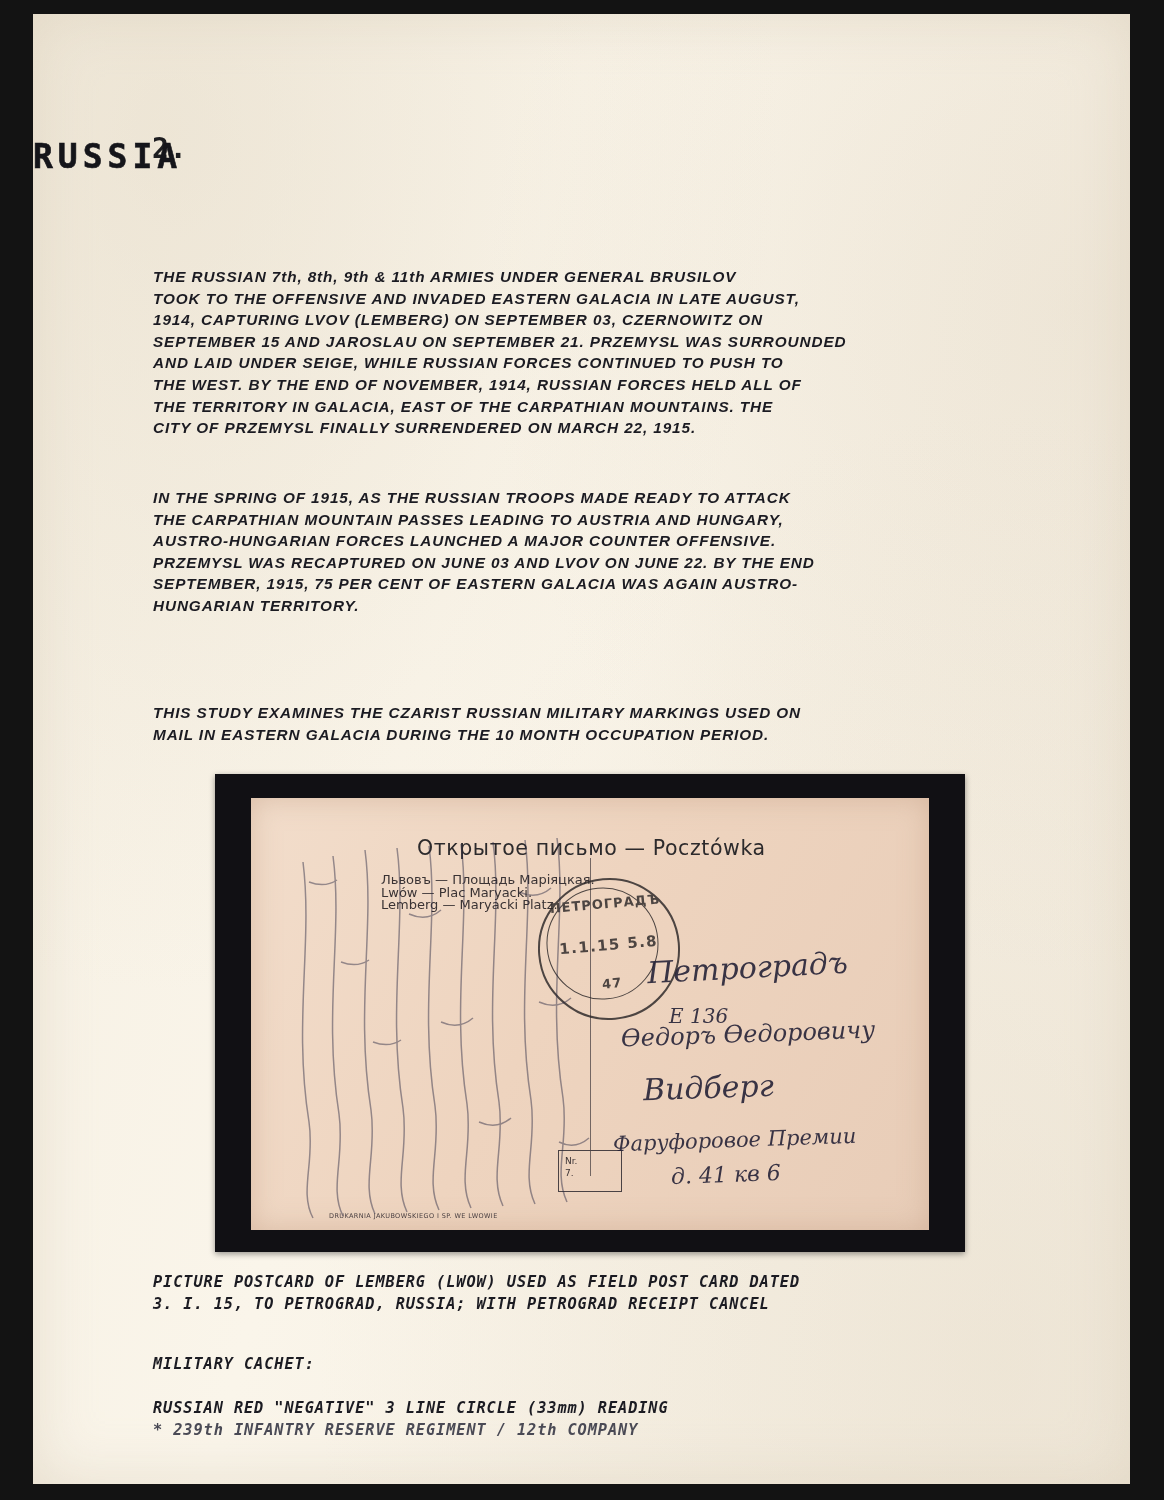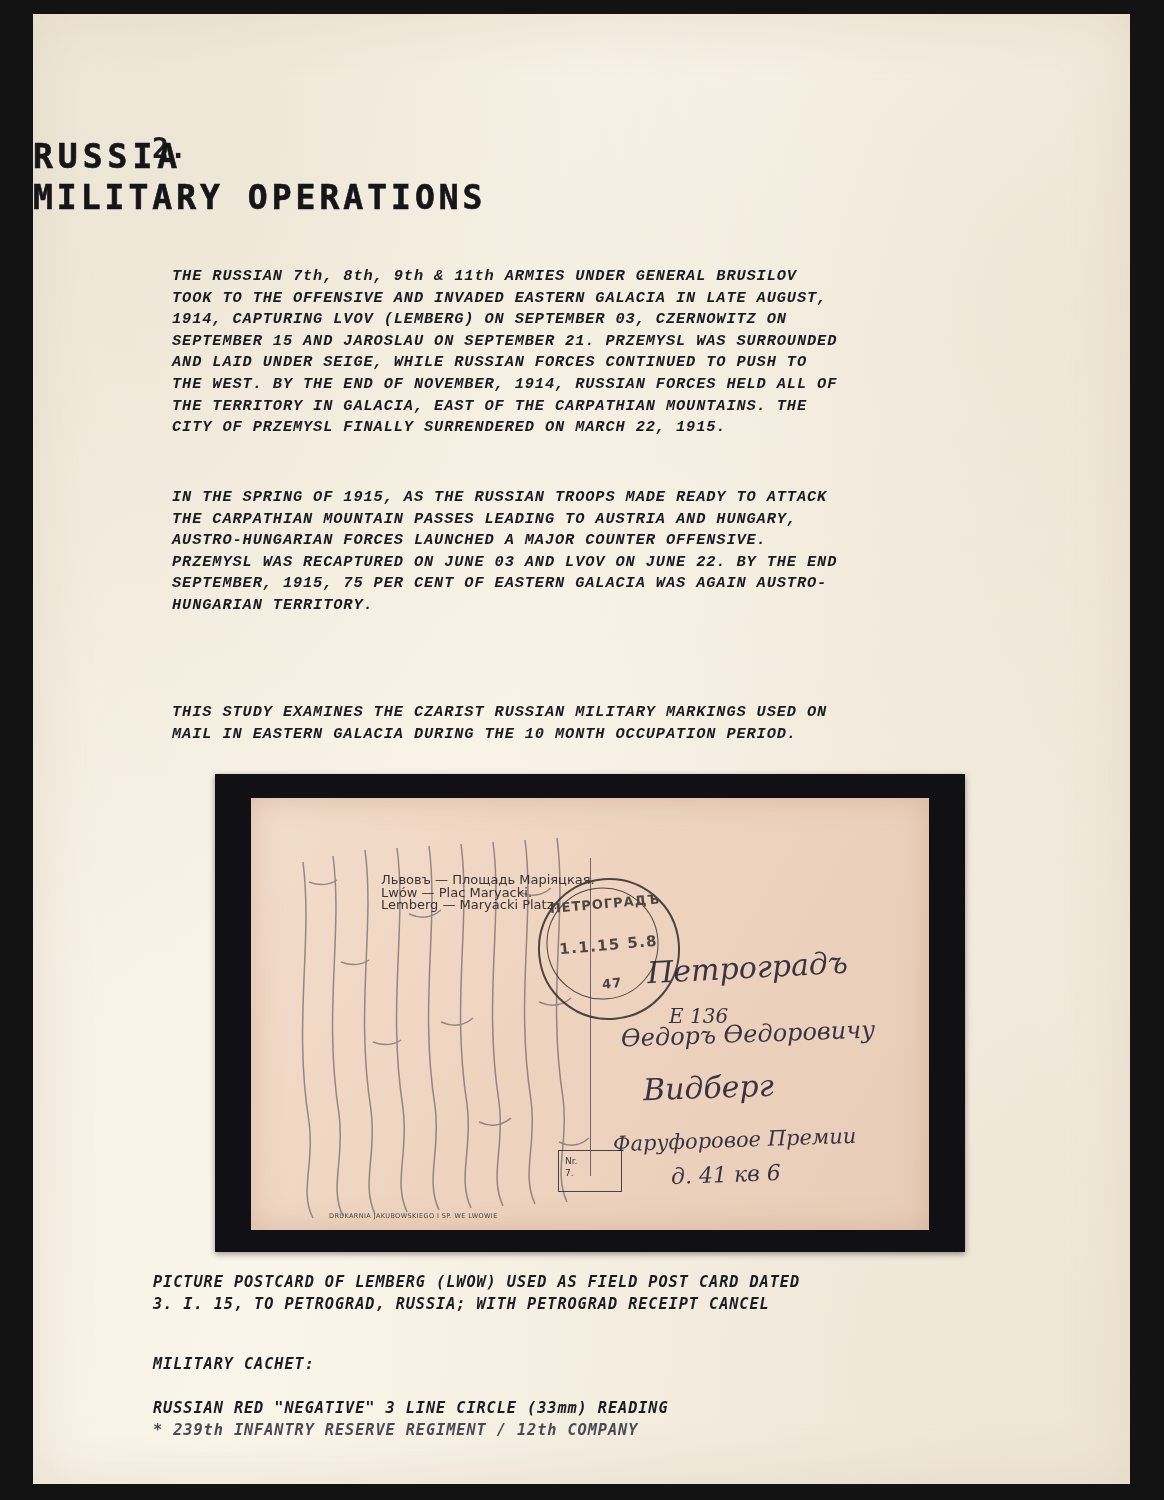--- a/index.html
+++ b/index.html
@@ -77,29 +77,28 @@
   }
   .title-line.second {
     font-size: 33px;
     letter-spacing: 4px;
   }
 
   .body-text {
     position: absolute;
     left: 120px;
     width: 920px;
-    font-family: Liberation Mono, monospace;
+    font-family: Liberation Sans, sans-serif;
     font-style: italic;
     font-weight: bold;
     font-size: 15.3px;
     line-height: 21.6px;
     letter-spacing: 0.9px;
     color: #1b1b22;
     white-space: pre-wrap;
-    margin-left: 19px;
   }
   #para1 { top: 252px; }
   #para2 { top: 473px; }
   #para3 { top: 688px; }
 
   .postcard-mount {
     position: absolute;
     left: 182px;
     top: 760px;
     width: 750px;
@@ -315,21 +314,20 @@
 <body>
 
 <div class="page-frame">
   <div class="album-page">
     <div class="content">
 
       <div class="page-number">2.</div>
 
       <div class="title-block">
         <div class="title-line">RUSSIA</div>
-        <div class="title-line second">MILITARY OPERATIONS</div>
       </div>
 
       <div class="body-text" id="para1">THE RUSSIAN 7th, 8th, 9th &amp; 11th ARMIES UNDER GENERAL BRUSILOV
 TOOK TO THE OFFENSIVE AND INVADED EASTERN GALACIA IN LATE AUGUST,
 1914, CAPTURING LVOV (LEMBERG) ON SEPTEMBER 03, CZERNOWITZ ON
 SEPTEMBER 15 AND JAROSLAU ON SEPTEMBER 21. PRZEMYSL WAS SURROUNDED
 AND LAID UNDER SEIGE, WHILE RUSSIAN FORCES CONTINUED TO PUSH TO
 THE WEST. BY THE END OF NOVEMBER, 1914, RUSSIAN FORCES HELD ALL OF
 THE TERRITORY IN GALACIA, EAST OF THE CARPATHIAN MOUNTAINS. THE
 CITY OF PRZEMYSL FINALLY SURRENDERED ON MARCH 22, 1915.</div>
@@ -338,20 +336,21 @@
 AUSTRO-HUNGARIAN FORCES LAUNCHED A MAJOR COUNTER OFFENSIVE.
 PRZEMYSL WAS RECAPTURED ON JUNE 03 AND LVOV ON JUNE 22. BY THE END
 SEPTEMBER, 1915, 75 PER CENT OF EASTERN GALACIA WAS AGAIN AUSTRO-
 HUNGARIAN TERRITORY.</div>
       <div class="body-text" id="para3">THIS STUDY EXAMINES THE CZARIST RUSSIAN MILITARY MARKINGS USED ON
 MAIL IN EASTERN GALACIA DURING THE 10 MONTH OCCUPATION PERIOD.</div>
 
       <div class="postcard-mount">
         <div class="postcard">
 
+          <div class="pc-heading">Открытое письмо — Pocztówka</div>
           <div class="pc-caption">Львовъ — Площадь Марiяцкая.
 Lwów — Plac Maryacki.
 Lemberg — Maryacki Platz.</div>
           <div class="pc-divider"></div>
           <div class="pc-printer">DRUKARNIA JAKUBOWSKIEGO I SP. WE LWOWIE</div>
           <div class="pc-nrbox">Nr.
 7.</div>
 
           <div class="cds">
             <div class="inner-ring"></div>

